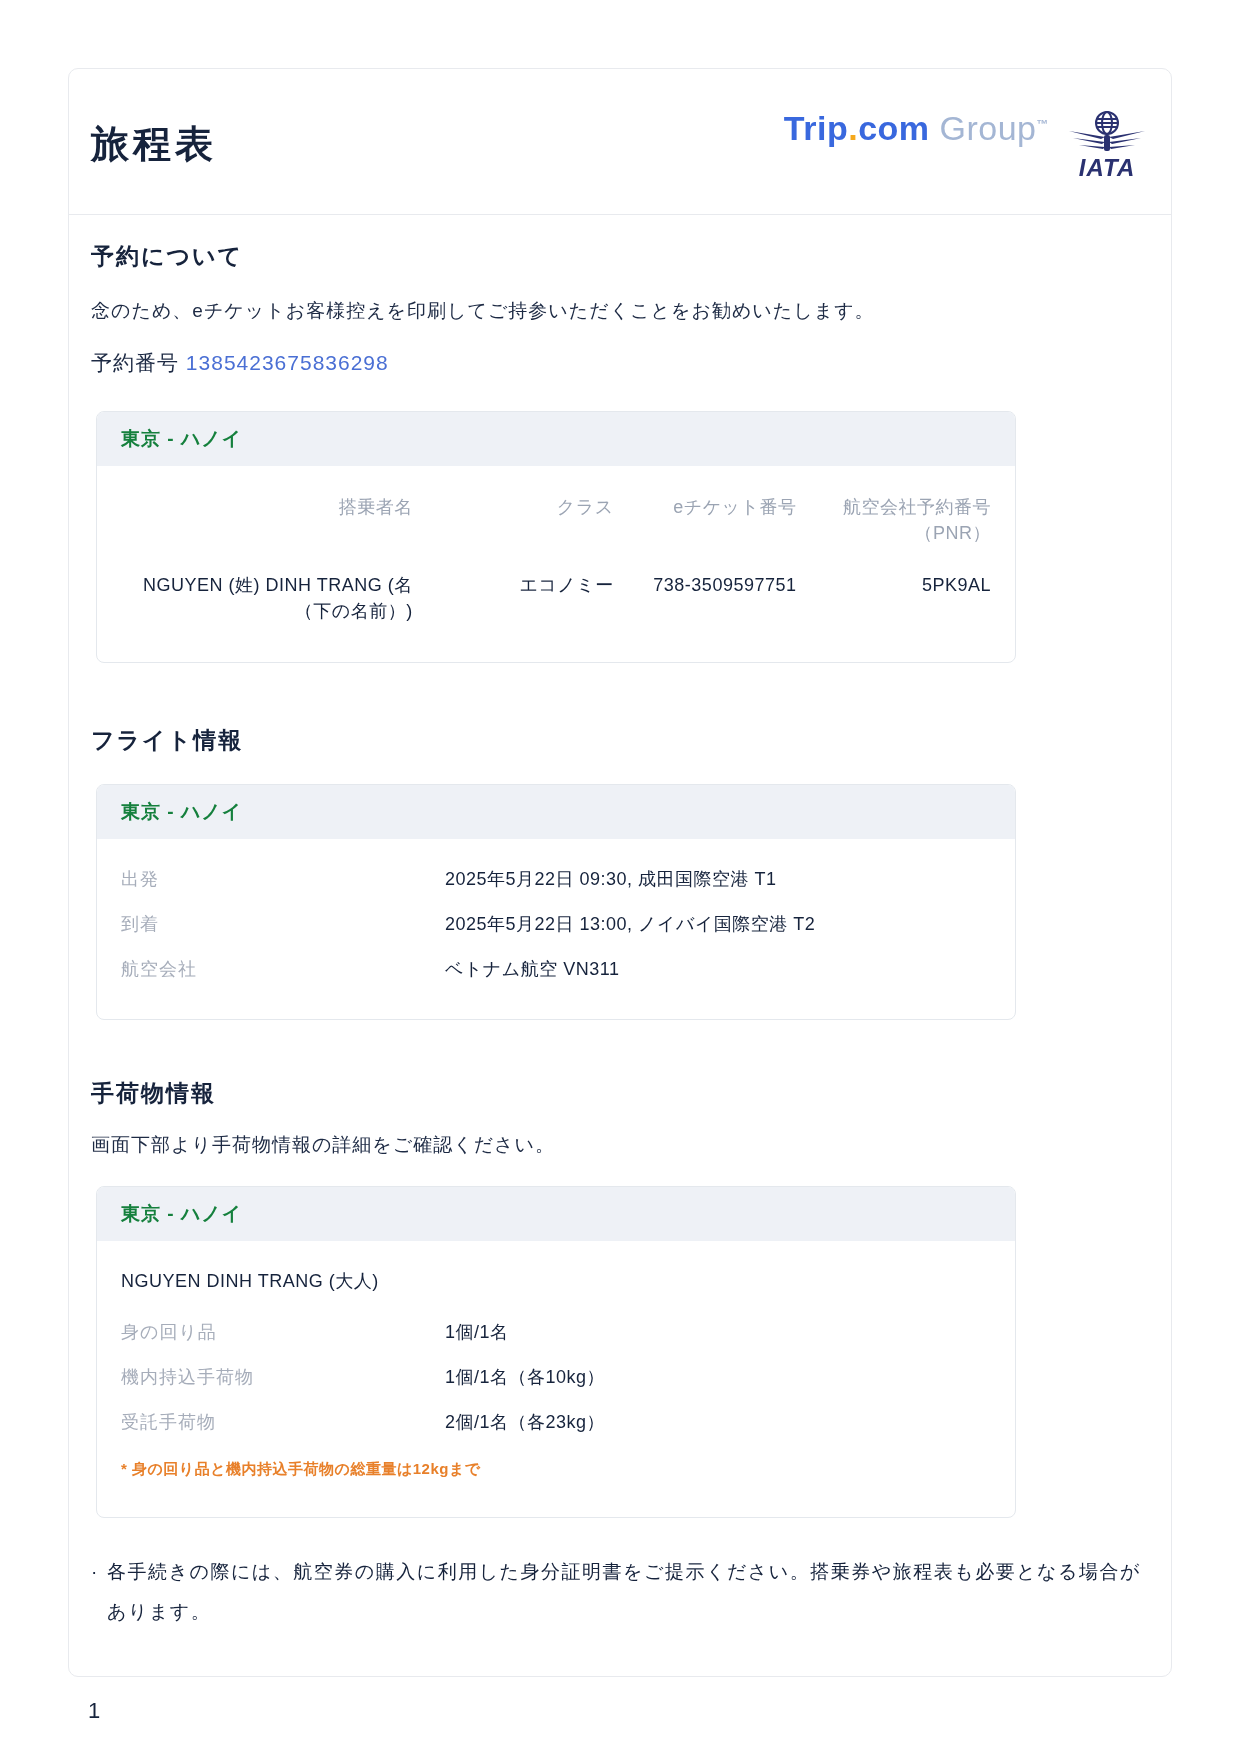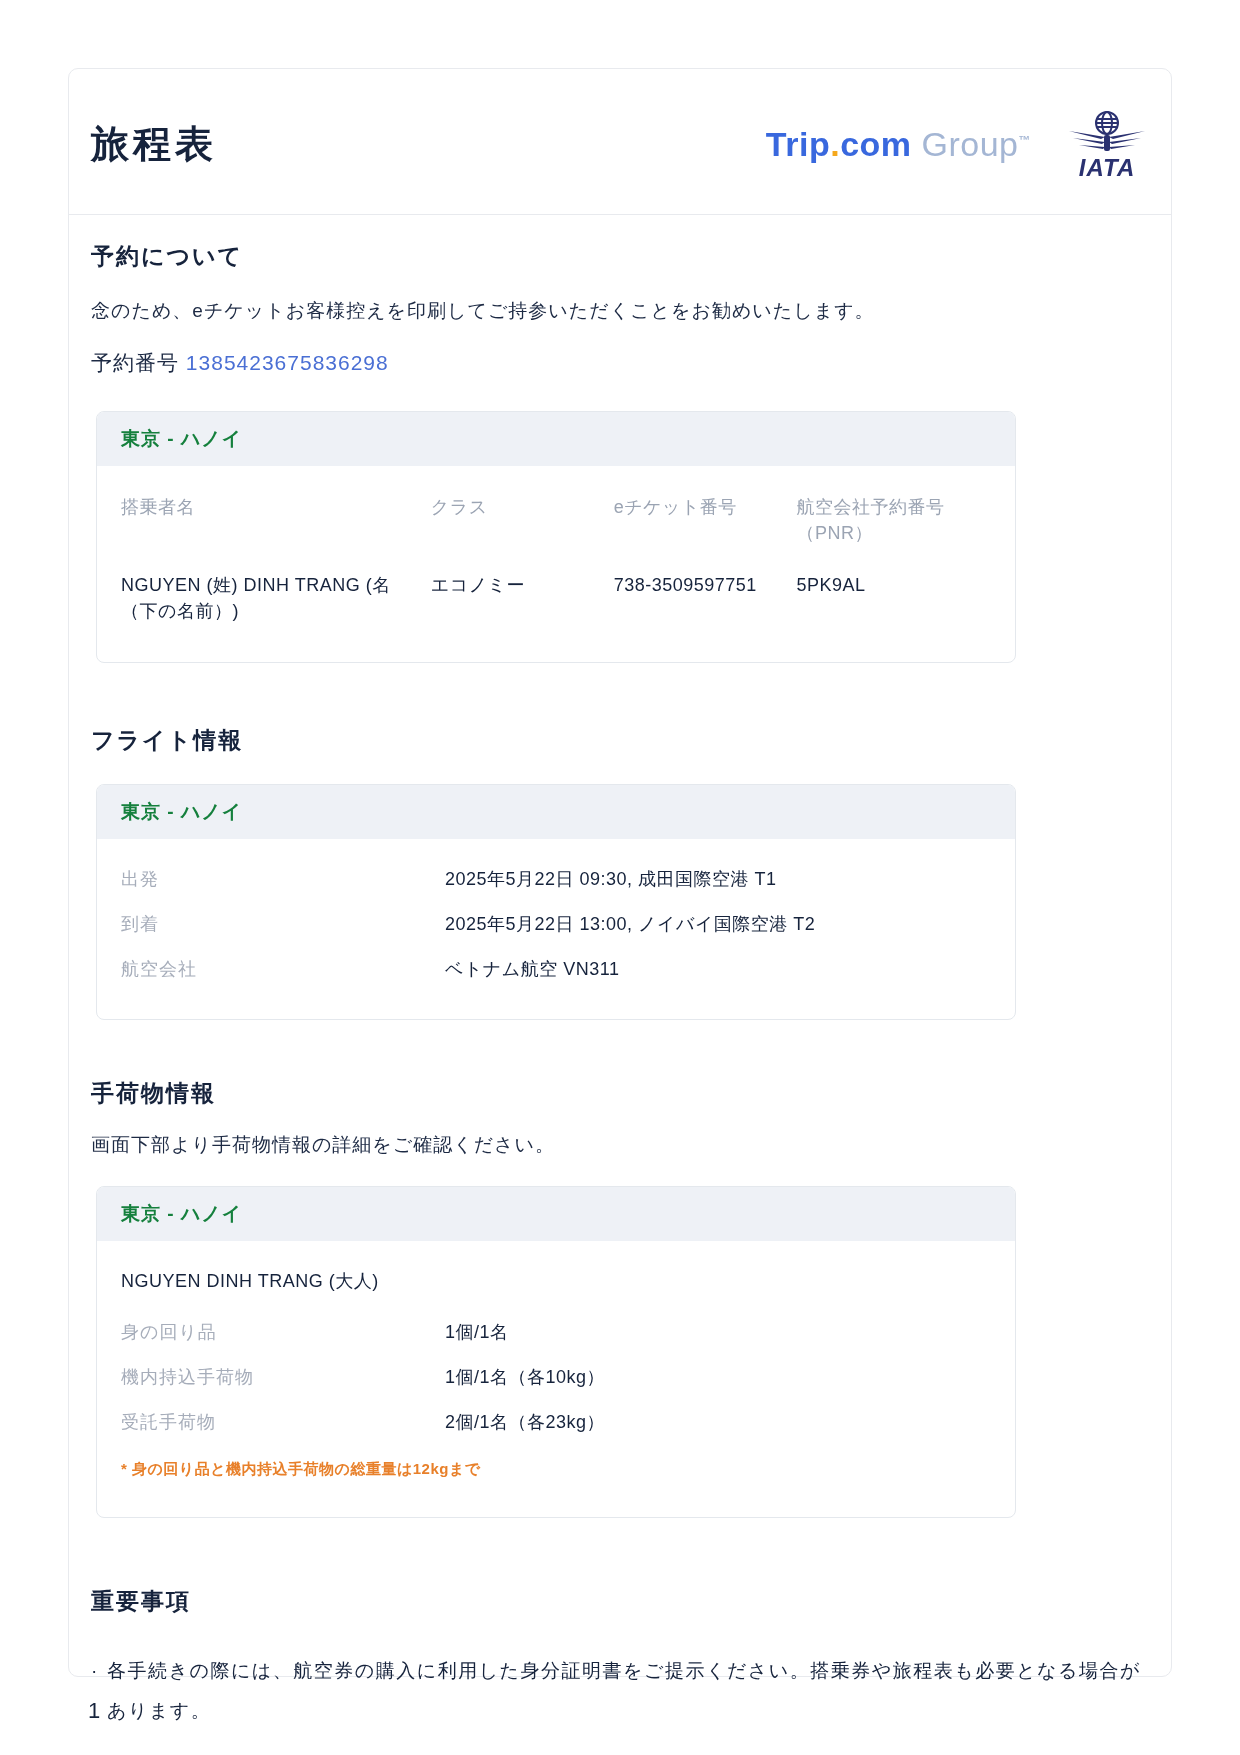--- a/index.html
+++ b/index.html
@@ -5,21 +5,21 @@
   * { margin:0; padding:0; box-sizing:border-box; }
   html,body { width:1240px; height:1755px; background:#ffffff; overflow:hidden;
     font-family:"Liberation Sans","DejaVu Sans",sans-serif; color:#1d2a44; }
   .sheet { position:relative; width:1240px; height:1755px; }
   .doc-card { position:absolute; left:68px; top:68px; width:1104px; height:1609px;
     background:#fff; border:1px solid #e8eaee; border-radius:10px; padding:0 22px; }
 
   
   .hdr { display:flex; justify-content:space-between; align-items:center; padding-top:40px; }
   .doc-title { font-size:38px; font-weight:600; letter-spacing:4px; color:#16233c; }
-  .logos { display:flex; align-items:center; gap:34px; }
+  .logos { display:flex; gap:16px; }
   .triplogo { font-size:34px; font-weight:800; letter-spacing:.5px; white-space:nowrap; }
   .trip-blue { color:#3968de; }
   .trip-dot  { color:#f5a81c; }
   .trip-group{ color:#a4b6d4; font-weight:500; }
   .trip-tm   { color:#a4b6d4; font-size:12px; vertical-align:super; font-weight:600; }
   .iata { display:flex; flex-direction:column; align-items:center; line-height:1; }
   .iata-word { color:#2a3170; font-weight:800; font-style:italic; font-size:24px; letter-spacing:1px; margin-top:-2px; }
 
   .rule { height:0; border-top:1px solid #e8eaee; margin:34px -22px 0; }
 
@@ -33,21 +33,21 @@
   
   .card { width:920px; margin-left:5px; border:1px solid #e4e8ed; border-radius:8px; background:#fff; overflow:hidden; }
   .card-bar { background:#eef1f6; padding:14px 24px; font-size:19px; font-weight:600; letter-spacing:1px; color:#15803d; }
   .card-body { padding:28px 24px 38px; }
   .m-card1 { margin-top:34px; }
   .m-card2 { margin-top:28px; }
   .m-card3 { margin-top:28px; }
 
   
   .tbl-row { display:flex; align-items:flex-start; }
-  .tc { font-size:18px; letter-spacing:.5px; line-height:1.45; }
+  .tc { font-size:18px; letter-spacing:.5px; line-height:1.45;text-align:right; }
   .c1 { width:318px; padding-right:18px; }
   .c2 { width:188px; }
   .c3 { width:188px; }
   .c4 { width:200px; }
   .th { color:#9ba4b3; }
   .td { color:#16233c; }
   .tbl-data { margin-top:26px; }
 
   
   .kv { display:flex; align-items:flex-start; }
@@ -165,21 +165,20 @@
           <div class="v">1個/1名（各10kg）</div>
         </div>
         <div class="kv">
           <div class="k">受託手荷物</div>
           <div class="v">2個/1名（各23kg）</div>
         </div>
         <div class="bag-warn">* 身の回り品と機内持込手荷物の総重量は12kgまで</div>
       </div>
     </div>
 
-    <div class="sec-h h-imp">重要事項</div>
     <div class="imp-item">
       <div class="imp-dot">·</div>
       <div class="imp-text">各手続きの際には、航空券の購入に利用した身分証明書をご提示ください。搭乗券や旅程表も必要となる場合があります。</div>
     </div>
 
   </div>
 
   <div class="page-num">1</div>
 </div>
 

